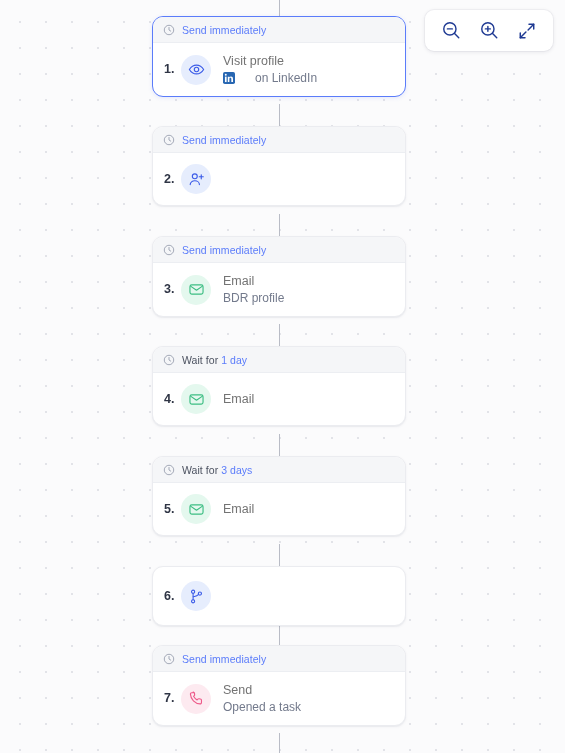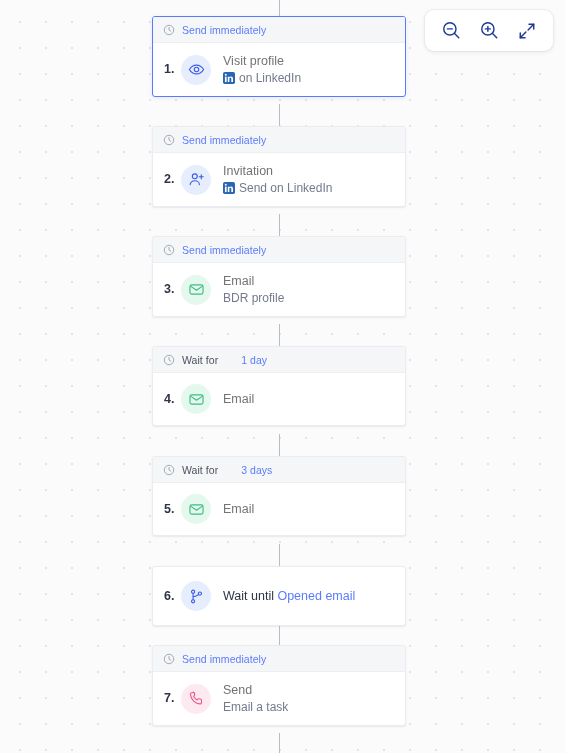--- a/index.html
+++ b/index.html
@@ -33,21 +33,21 @@
     left: 279px;
     width: 1px;
     background: #b9bcc6;
   }
 
   .step-card {
     position: absolute;
     left: 152px;
     width: 254px;
     background: #ffffff;
-    border-radius: 3px;
+    border-radius: 11px;
     border: 1px solid #ebecf0;
     box-shadow: 0 1px 3px rgba(27,32,66,0.055), 0 1px 1px rgba(27,32,66,0.03);
     overflow: hidden;
   }
 
   .step-card.selected {
     border: 1.6px solid #5b7cfa;
     box-shadow: 0 1px 4px rgba(70,100,240,0.13);
   }
 
@@ -64,21 +64,21 @@
 
   .clock-icon { width: 12px; height: 12px; display: block; flex: none; }
 
   .header-text {
     font-size: 10.5px;
     letter-spacing: 0.05px;
     white-space: nowrap;
   }
   .header-text.blue  { color: #5b7cfa; }
   .header-text.gray  { color: #4c5260; }
-  .header-text .accent { color: #5b7cfa; margin-left: 20px; }
+  .header-text .accent { color: #5b7cfa; }
 
   
   .card-body {
     display: flex;
     align-items: center;
     padding: 11px 10px 11px 11px;
     gap: 0;
     min-height: 52px;
   }
 
@@ -113,21 +113,21 @@
     line-height: 1.18;
     white-space: nowrap;
   }
 
   .step-sub {
     font-size: 12px;
     color: #737a8c;
     line-height: 1.2;
     display: flex;
     align-items: center;
-    gap: 4px;
+    gap: 20px;
     white-space: nowrap;
   }
 
   .li-badge { width: 12px; height: 12px; flex: none; display: block; }
 
   
   .card-body.single { padding-top: 14px; padding-bottom: 14px; }
   .inline-title {
     font-size: 12.5px;
     color: #2f3545;
@@ -217,32 +217,20 @@
     </div>
     <div class="card-body">
       <span class="step-index">2.</span>
       <span class="icon-badge blue">
         <svg width="17" height="17" viewBox="0 0 20 20" fill="none">
           <circle cx="8" cy="6.2" r="2.9" stroke="#3c5ce8" stroke-width="1.35"></circle>
           <path d="M2.6 16c0-2.7 2.4-4.5 5.4-4.5s5.4 1.8 5.4 4.5" stroke="#3c5ce8" stroke-width="1.35" stroke-linecap="round"></path>
           <path d="M15.6 4.4v4.8M13.2 6.8h4.8" stroke="#3c5ce8" stroke-width="1.35" stroke-linecap="round"></path>
         </svg>
       </span>
-      <span class="step-text">
-        <span class="step-title">Invitation</span>
-        <span class="step-sub">
-          <svg class="li-badge" viewBox="0 0 16 16">
-            <rect width="16" height="16" rx="2.4" fill="#2867b2"></rect>
-            <rect x="2.6" y="6.2" width="2.2" height="7.2" fill="#fff"></rect>
-            <circle cx="3.7" cy="3.6" r="1.3" fill="#fff"></circle>
-            <path d="M6.4 6.2h2.1v1c.4-.7 1.2-1.2 2.2-1.2 1.7 0 2.6 1.1 2.6 3v4.4h-2.2V9.4c0-1-.4-1.6-1.3-1.6-.8 0-1.3.55-1.3 1.6v4h-2.1V6.2Z" fill="#fff"></path>
-          </svg>
-          <span>Send on LinkedIn</span>
-        </span>
-      </span>
     </div>
   </div>
 
   <div class="step-card" style="top:236px;">
     <div class="card-header">
       <svg class="clock-icon" viewBox="0 0 16 16" fill="none">
         <circle cx="8" cy="8" r="6.3" stroke="#9aa0b0" stroke-width="1.2"></circle>
         <path d="M8 4.6V8l2.3 1.5" stroke="#9aa0b0" stroke-width="1.2" stroke-linecap="round"></path>
       </svg>
       <span class="header-text blue">Send immediately</span>
@@ -313,21 +301,20 @@
       <span class="step-index">6.</span>
       <span class="icon-badge blue">
         <svg width="17" height="17" viewBox="0 0 20 20" fill="none">
           <circle cx="6" cy="4.4" r="1.85" stroke="#3c5ce8" stroke-width="1.3"></circle>
           <circle cx="6" cy="15.6" r="1.85" stroke="#3c5ce8" stroke-width="1.3"></circle>
           <circle cx="14" cy="6.6" r="1.85" stroke="#3c5ce8" stroke-width="1.3"></circle>
           <path d="M6 6.4v7.3" stroke="#3c5ce8" stroke-width="1.3" stroke-linecap="round"></path>
           <path d="M12.2 7.8c-2 2.3-4 1.9-6.1 2.4" stroke="#3c5ce8" stroke-width="1.3" stroke-linecap="round"></path>
         </svg>
       </span>
-      <span class="inline-title"><span>Wait until</span> <span class="accent">Opened email</span></span>
     </div>
   </div>
 
   <div class="step-card" style="top:645px;">
     <div class="card-header">
       <svg class="clock-icon" viewBox="0 0 16 16" fill="none">
         <circle cx="8" cy="8" r="6.3" stroke="#9aa0b0" stroke-width="1.2"></circle>
         <path d="M8 4.6V8l2.3 1.5" stroke="#9aa0b0" stroke-width="1.2" stroke-linecap="round"></path>
       </svg>
       <span class="header-text blue">Send immediately</span>
@@ -335,21 +322,21 @@
     <div class="card-body">
       <span class="step-index">7.</span>
       <span class="icon-badge pink">
         <svg width="17" height="17" viewBox="0 0 20 20" fill="none">
           <path d="M7.1 3.2H4.4c-.9 0-1.6.75-1.55 1.65.2 3 1.45 5.8 3.5 7.9 2.05 2.1 4.85 3.4 7.85 3.6.9.05 1.65-.65 1.65-1.55v-2.7c0-.8-.6-1.45-1.35-1.55l-1.6-.2c-.5-.07-1 .1-1.35.45l-.85.85a11.4 11.4 0 0 1-4.2-4.2l.85-.85c.35-.35.52-.85.45-1.35l-.2-1.6c-.1-.75-.75-1.35-1.55-1.35Z" stroke="#ee5a8a" stroke-width="1.35" stroke-linejoin="round"></path>
         </svg>
       </span>
       <span class="step-text">
         <span class="step-title">Send</span>
         <span class="step-sub">
-          <span>Email a task</span>
+          <span>Opened a task</span>
         </span>
       </span>
     </div>
   </div>
 
 </div>
 
 <div id="zoom-toolbar">
   <button class="tool-btn">
     <svg width="21" height="21" viewBox="0 0 22 22" fill="none">

